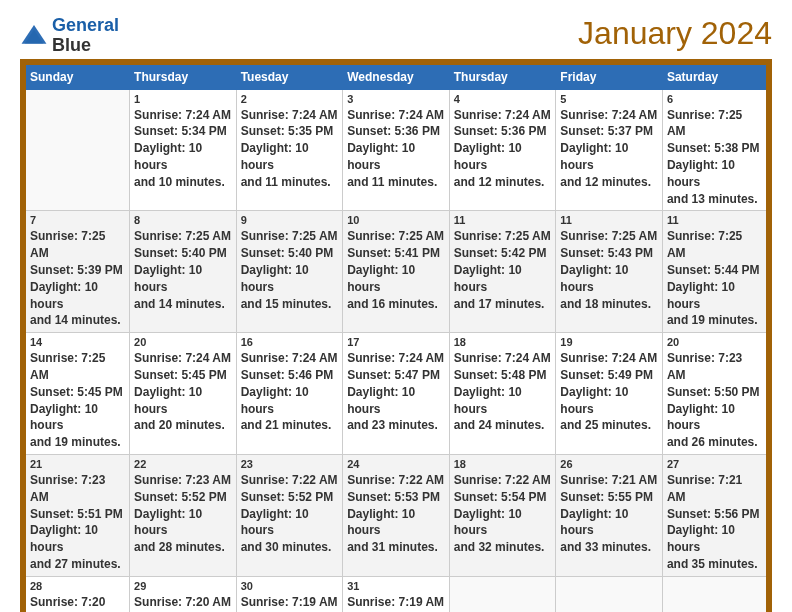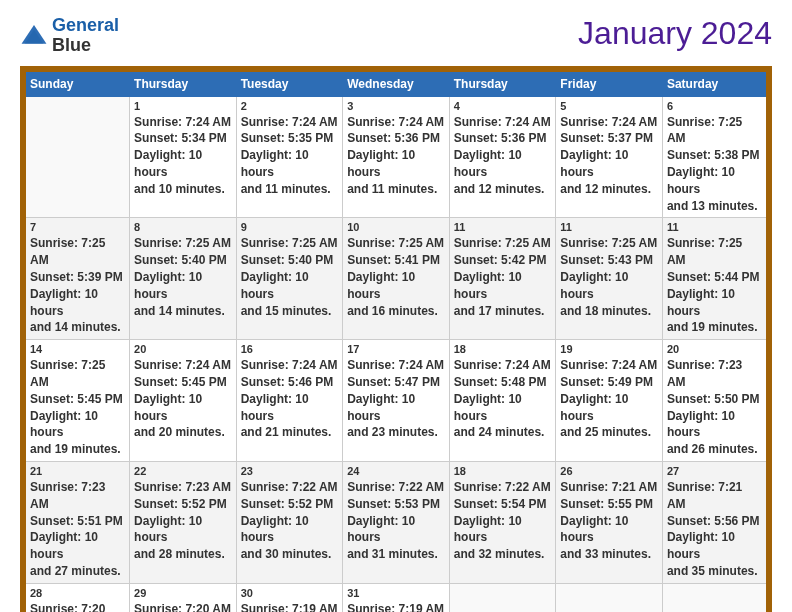--- a/index.html
+++ b/index.html
@@ -14,21 +14,21 @@
       width: 792px;
       height: 612px;
       padding: 16px 20px 10px 20px;
       display: flex;
       flex-direction: column;
     }
     .header {
       display: flex;
       justify-content: space-between;
       align-items: flex-start;
-      margin-bottom: 10px;
+      margin-bottom: 3px;
     }
     .logo {
       display: flex;
       align-items: center;
       gap: 4px;
     }
     .logo-text {
       font-size: 18px;
       font-weight: bold;
       color: #333;
@@ -38,21 +38,21 @@
     .logo-icon {
       width: 28px;
       height: 28px;
     }
     .title-area {
       text-align: right;
     }
     .month-year {
       font-size: 32px;
       font-weight: 300;
-      color: #4c1d95;
+      color: #a16207;
       line-height: 1.1;
     }
     .location {
       font-size: 14px;
       color: #555;
       margin-top: 2px;
     }
     .calendar {
       flex: 1;
       border: 6px solid #a16207;

